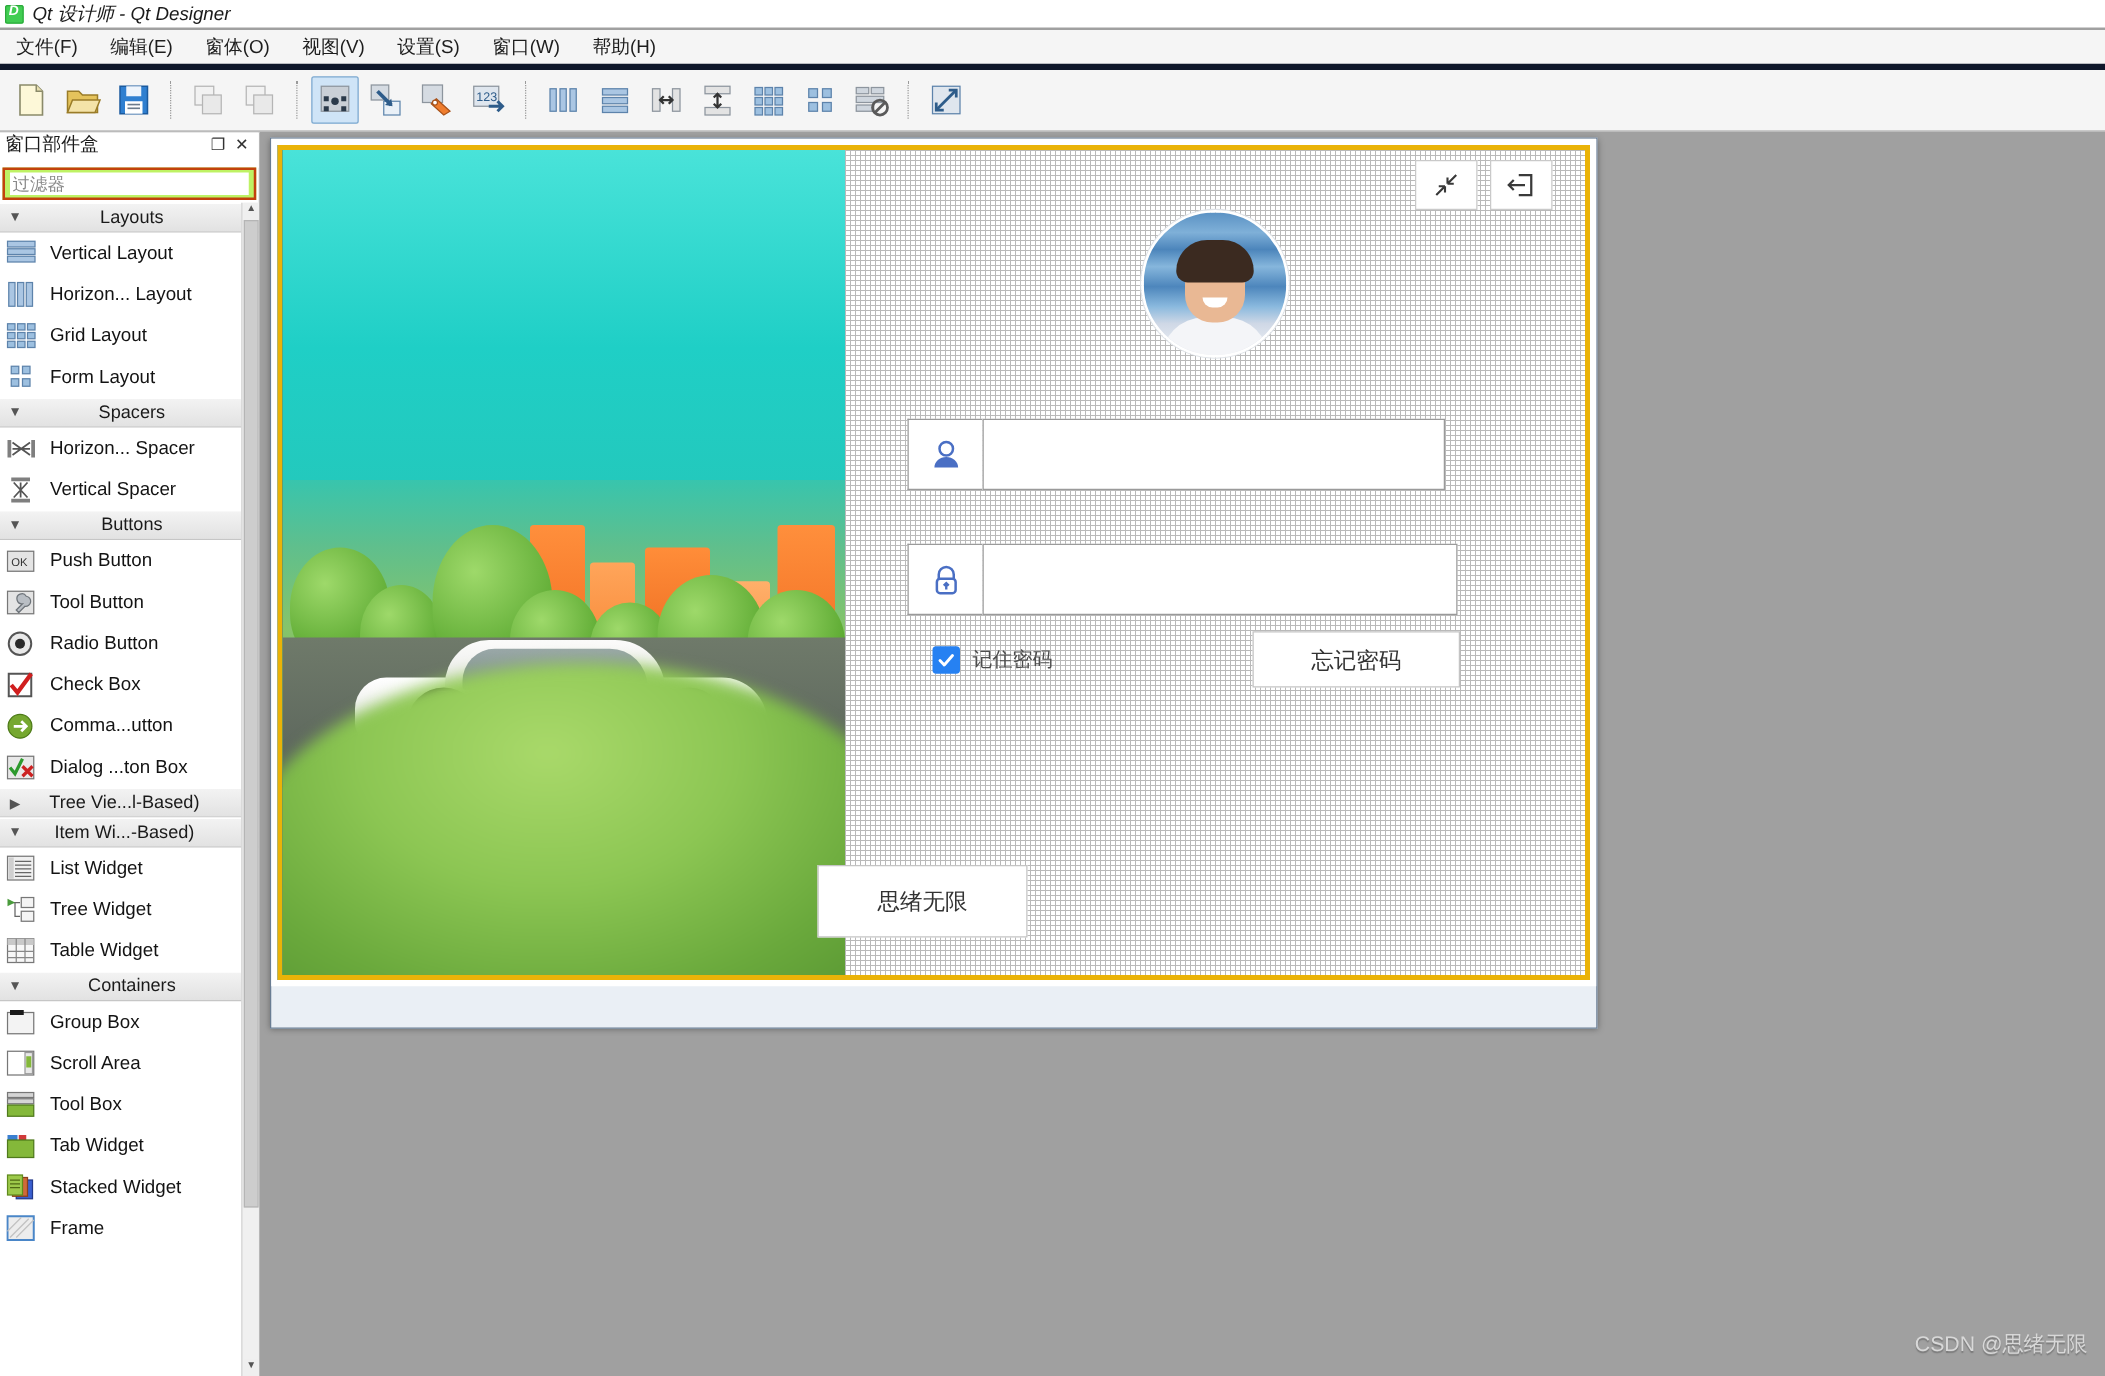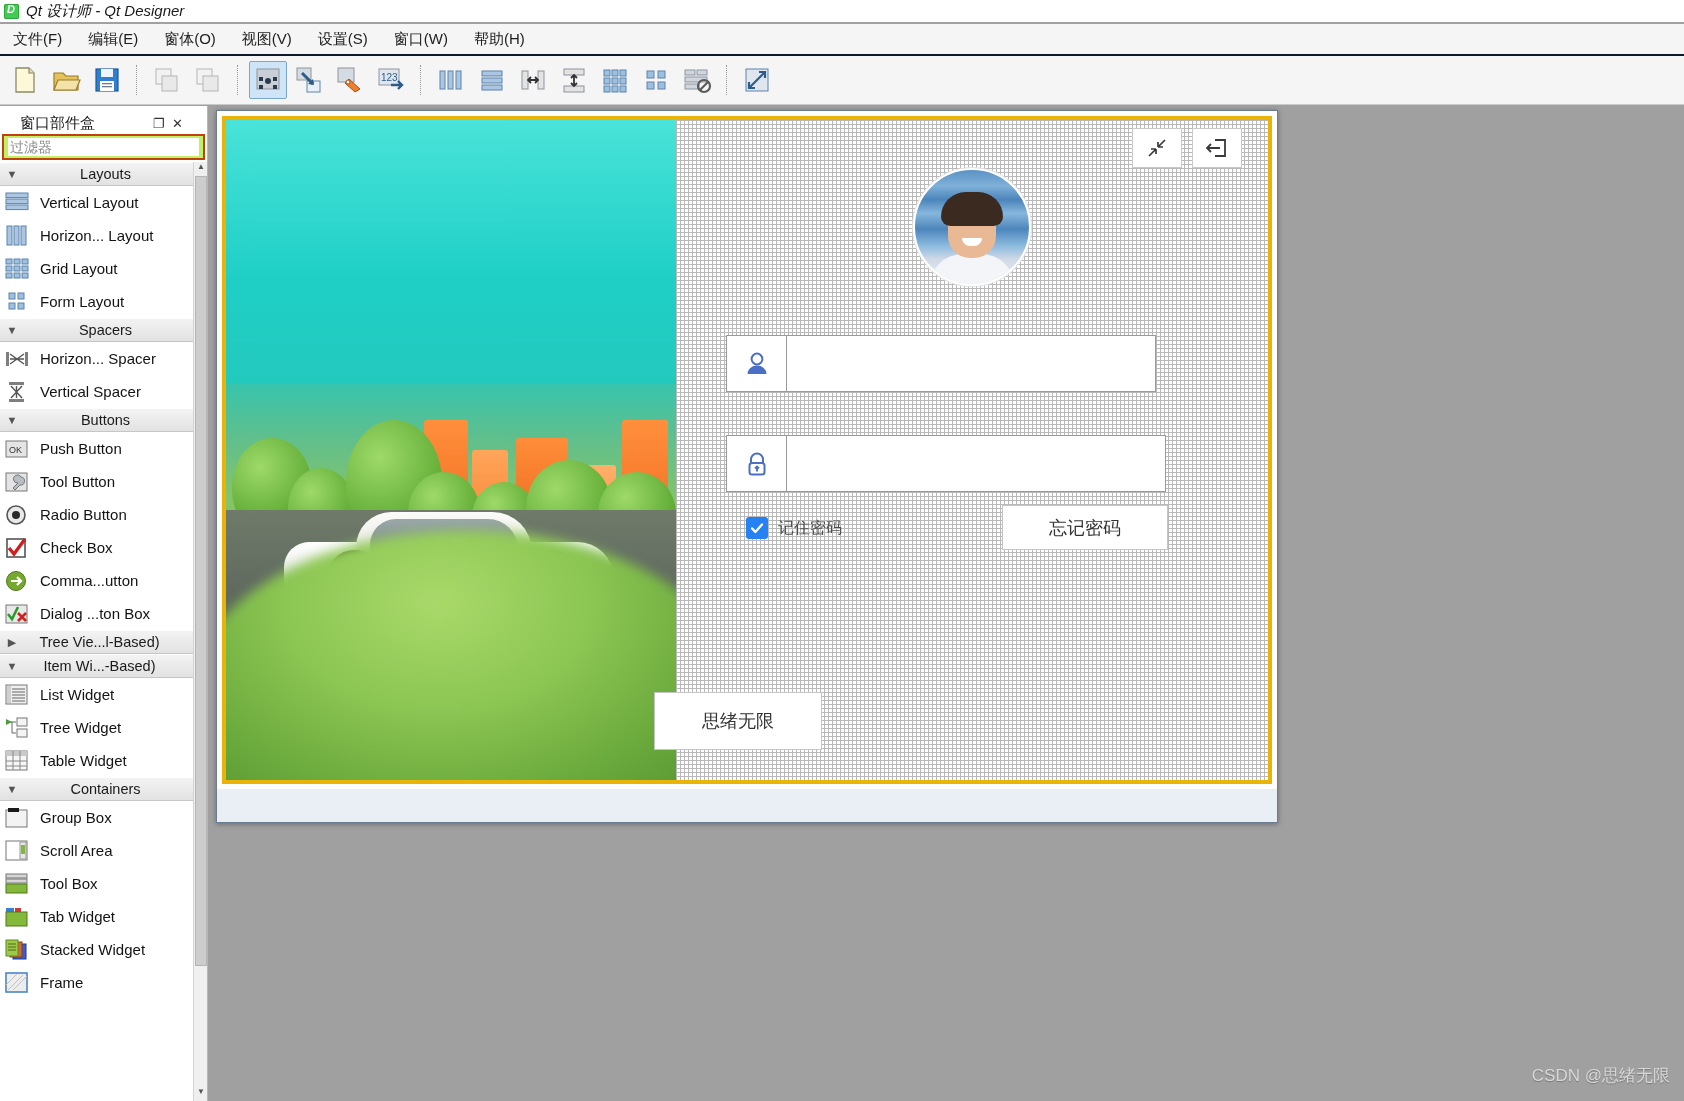--- a/index.html
+++ b/index.html
@@ -34,21 +34,21 @@
     font-size: 11px; color: #fff; font-weight: bold;
     font-family: "Liberation Sans", sans-serif;
   }
   .title-text { font-size: 15px; color: #1a1a1a; white-space: nowrap; }
 
   
   .menubar {
     position: absolute; top: 24px; left: 0; width: 1684px; height: 32px;
     background: #f5f5f5;
     display: flex; align-items: center;
-    border-bottom: 2px solid #0f172a;
+    border-bottom: 5px solid #0f172a;
   }
   .menu-item {
     font-size: 15px; color: #1d1d1d;
     padding: 4px 13px; cursor: default; white-space: nowrap;
   }
 
   
   .toolbar {
     position: absolute; top: 56px; left: 0; width: 1684px; height: 49px;
     background: #f5f5f5;
@@ -69,22 +69,22 @@
   .tb-btn svg { display: block; }
 
   
   .dock {
     position: absolute; top: 106px; left: 0; width: 208px; height: 995px;
     background: #ffffff;
     border-right: 1px solid #b7b7b7;
     display: flex; flex-direction: column;
   }
   .dock-header {
-    height: 28px; display: flex; align-items: flex-end;
-    padding: 0 20px; background: #ffffff;
+    height: 28px; display: flex; align-items: flex-start;
+    padding: 0 4px; background: #ffffff;
     border-bottom: 1px solid #ffffff;
   }
   .dock-title { font-size: 15px; color: #1a1a1a; flex: 1; }
   .dock-btn {
     width: 19px; height: 19px; display: flex; align-items: center;
     justify-content: center; color: #333; font-size: 13px;
   }
   .filter-row {
     height: 26px; margin: 0 2px 2px 2px;
     border: 2px solid #c2410c; background: #bef264;

